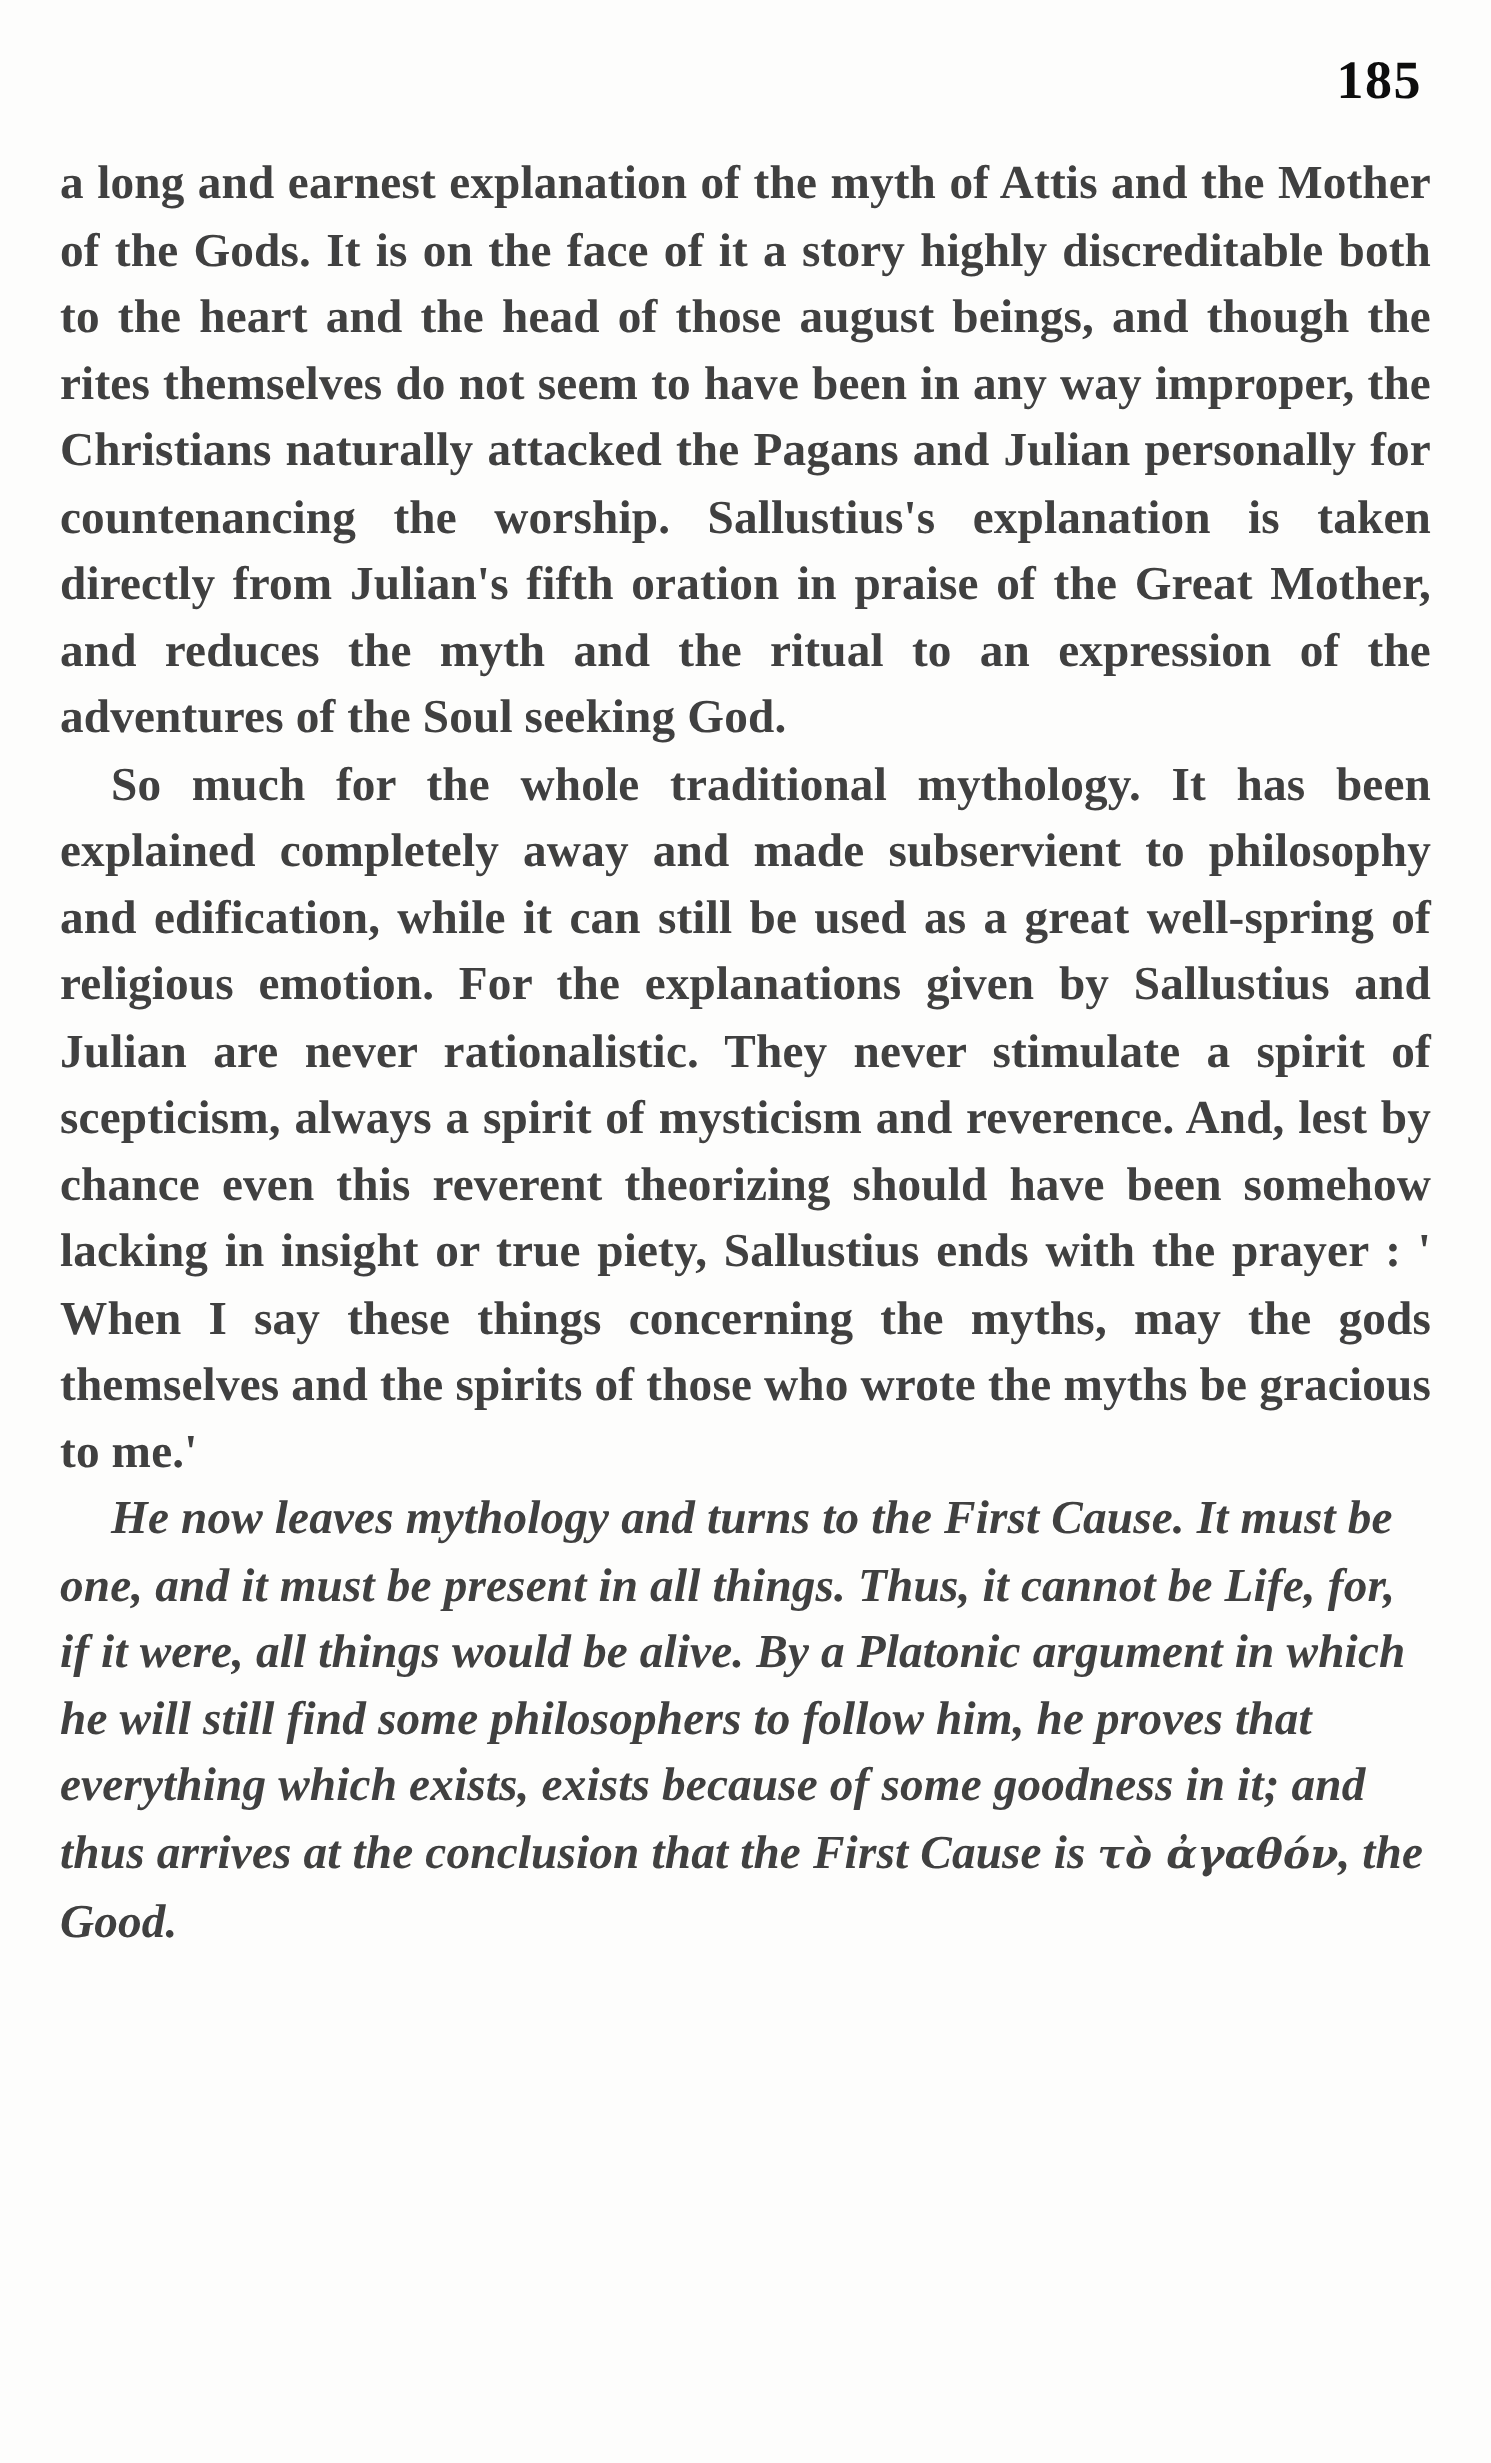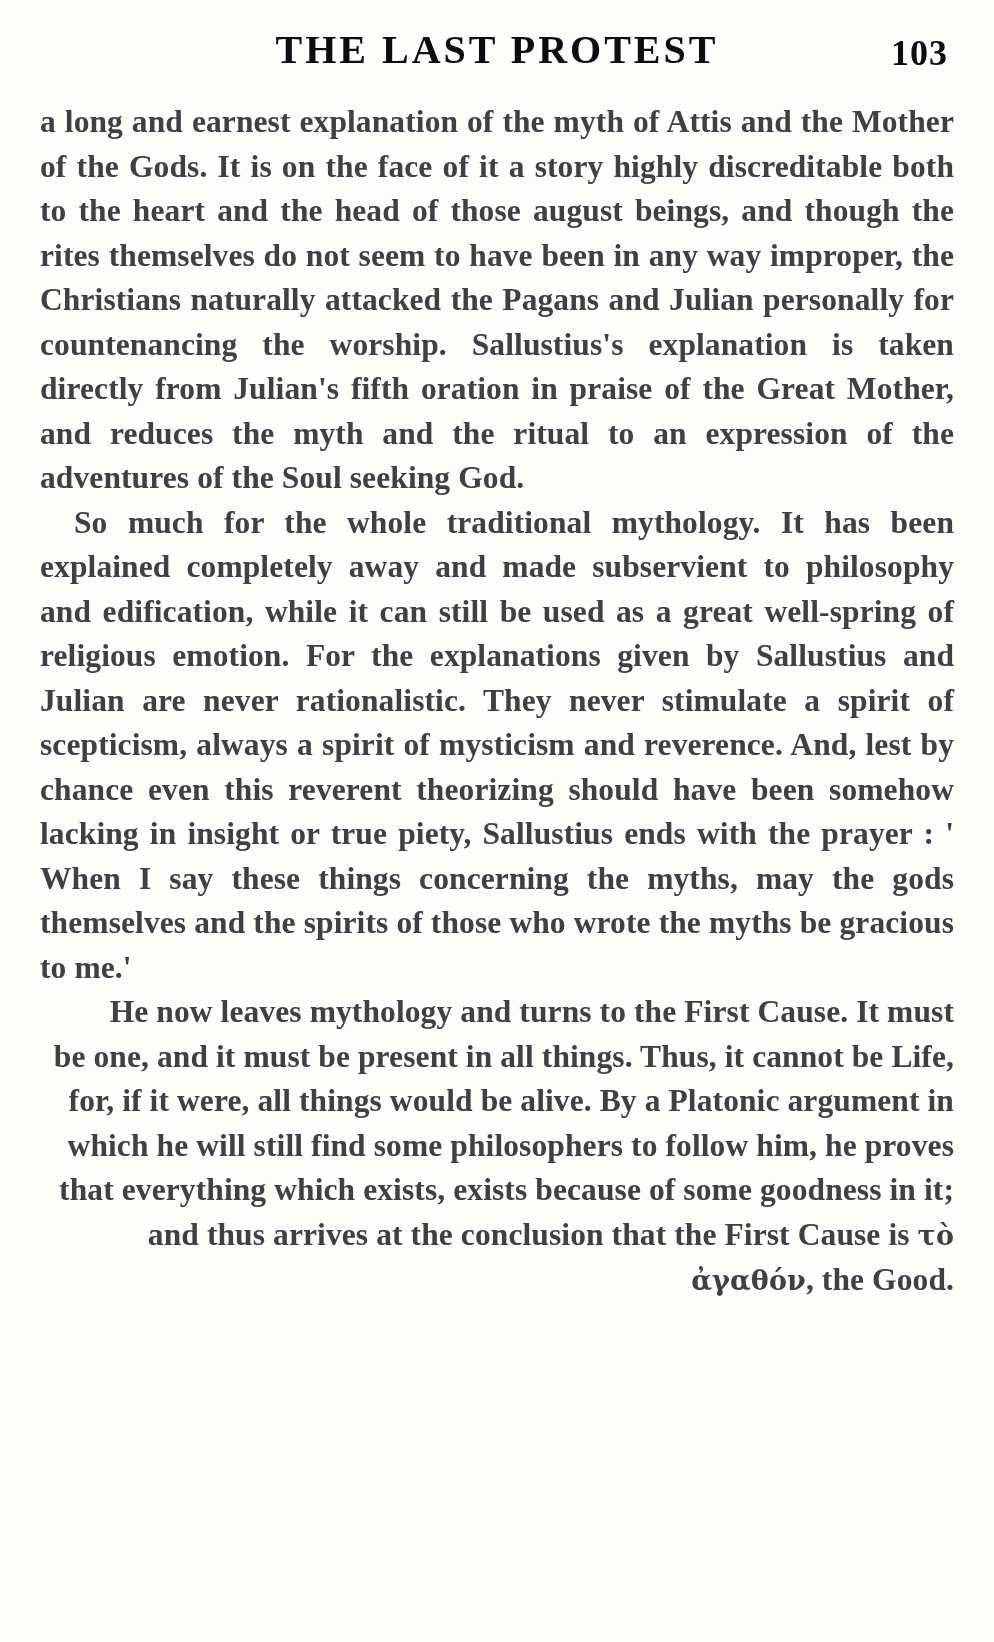--- a/index.html
+++ b/index.html
@@ -59,36 +59,36 @@
     text-justify: inter-word;
     color: #404040;
     font-weight: 600;
     letter-spacing: 0.1px;
     -webkit-font-smoothing: none;
   }
   p.para + p.para {
     text-indent: 34px;
   }
   p.para:last-child {
-    text-align: right;
+    text-align: left;
+    font-style: italic;
   }
   .greek {
     font-family: "DejaVu Serif", serif;
     font-size: 27px;
     font-weight: 600;
   }
 </style>
 </head>
 <body>
 
 <div class="page">
 
   <div class="running-head">
-    <div class="head-title">THE LAST PROTEST</div>
-    <div class="folio">103</div>
+    <div class="folio">185</div>
   </div>
 
   <div class="body-text">
     <p class="para">a long and earnest explanation of the myth of Attis and the Mother of the Gods.  It is on the face of it a story highly discreditable both to the heart and the head of those august beings, and though the rites themselves do not seem to have been in any way improper, the Christians naturally attacked the Pagans and Julian personally for countenancing the worship.  Sallustius's explanation is taken directly from Julian's fifth oration in praise of the Great Mother, and reduces the myth and the ritual to an expression of the adventures of the Soul seeking God.</p>
     <p class="para">So much for the whole traditional mythology.  It has been explained completely away and made subservient to philosophy and edification, while it can still be used as a great well-spring of religious emotion. For the explanations given by Sallustius and Julian are never rationalistic.  They never stimulate a spirit of scepticism, always a spirit of mysticism and reverence.   And, lest by chance even this reverent theorizing should have been somehow lacking in insight or true piety, Sallustius ends with the prayer :  ' When I say these things concerning the myths, may the gods themselves and the spirits of those who wrote the myths be gracious to me.'</p>
     <p class="para"><span>He now leaves mythology and turns to the First Cause.  It must be one, and it must be present in all things.  Thus, it cannot be Life, for, if it were, all things would be alive.  By a Platonic argument in which he will still find some philosophers to follow him, he proves that everything which exists, exists because of some goodness in it; and thus arrives at the conclusion that the First Cause is </span><span class="greek">τὸ ἀγαθόν</span><span>, the Good.</span></p>
   </div>
 
 </div>
 

